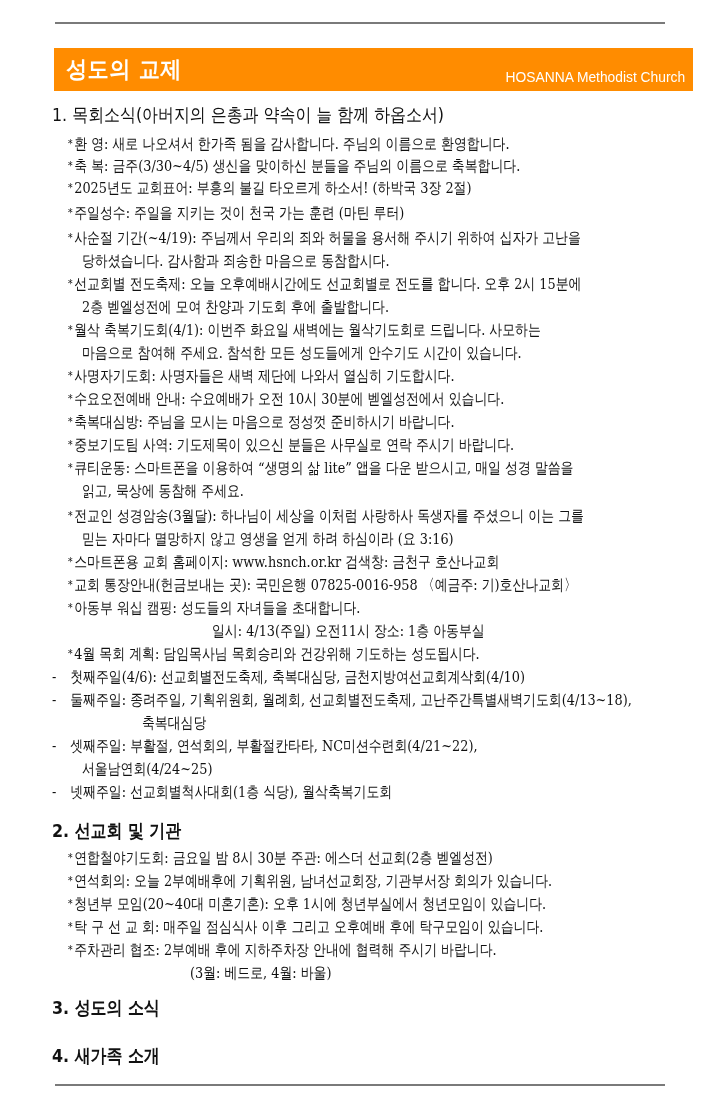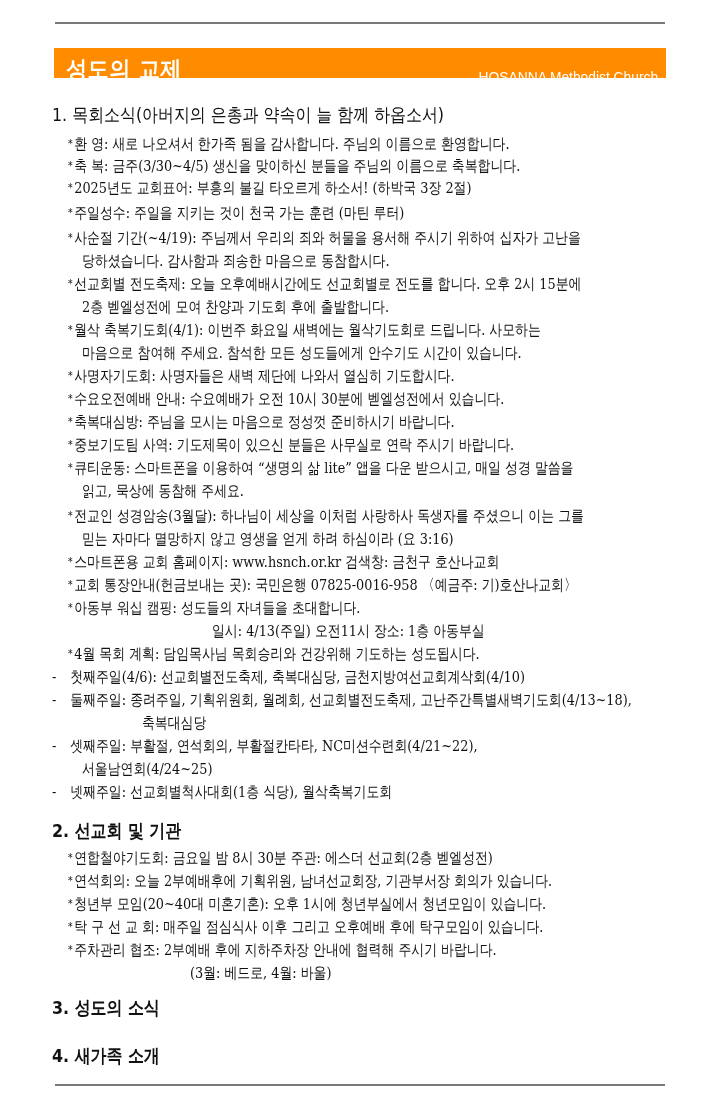--- a/index.html
+++ b/index.html
@@ -8,22 +8,23 @@
     font-family: "DejaVu Serif", "Liberation Serif", serif;
     color: #111111;
   }
   .rule {
     position: absolute; left: 55px; width: 610px; height: 0;
     border-top: 2px solid #7a7a7a;
   }
   .rule.top { top: 22px; }
   .rule.bottom { top: 1084px; }
   .banner {
-    position: absolute; left: 54px; top: 48px; width: 612px; height: 30px;
+    position: absolute; left: 54px; top: 48px; width: 612px; height: 43px;
     background: #ff8c00;
+    padding-left: 27px;
   }
   .banner-title {
     position: absolute; left: 12px; top: 6px;
     font-family: "DejaVu Sans", "Liberation Sans", sans-serif;
     font-weight: bold; font-size: 23px; color: #ffffff; letter-spacing: 0.5px;
     transform: scaleX(0.92); transform-origin: left center;
   }
   .banner-sub {
     position: absolute; right: 8px; top: 20px;
     font-family: "Liberation Sans", "DejaVu Sans", sans-serif;

